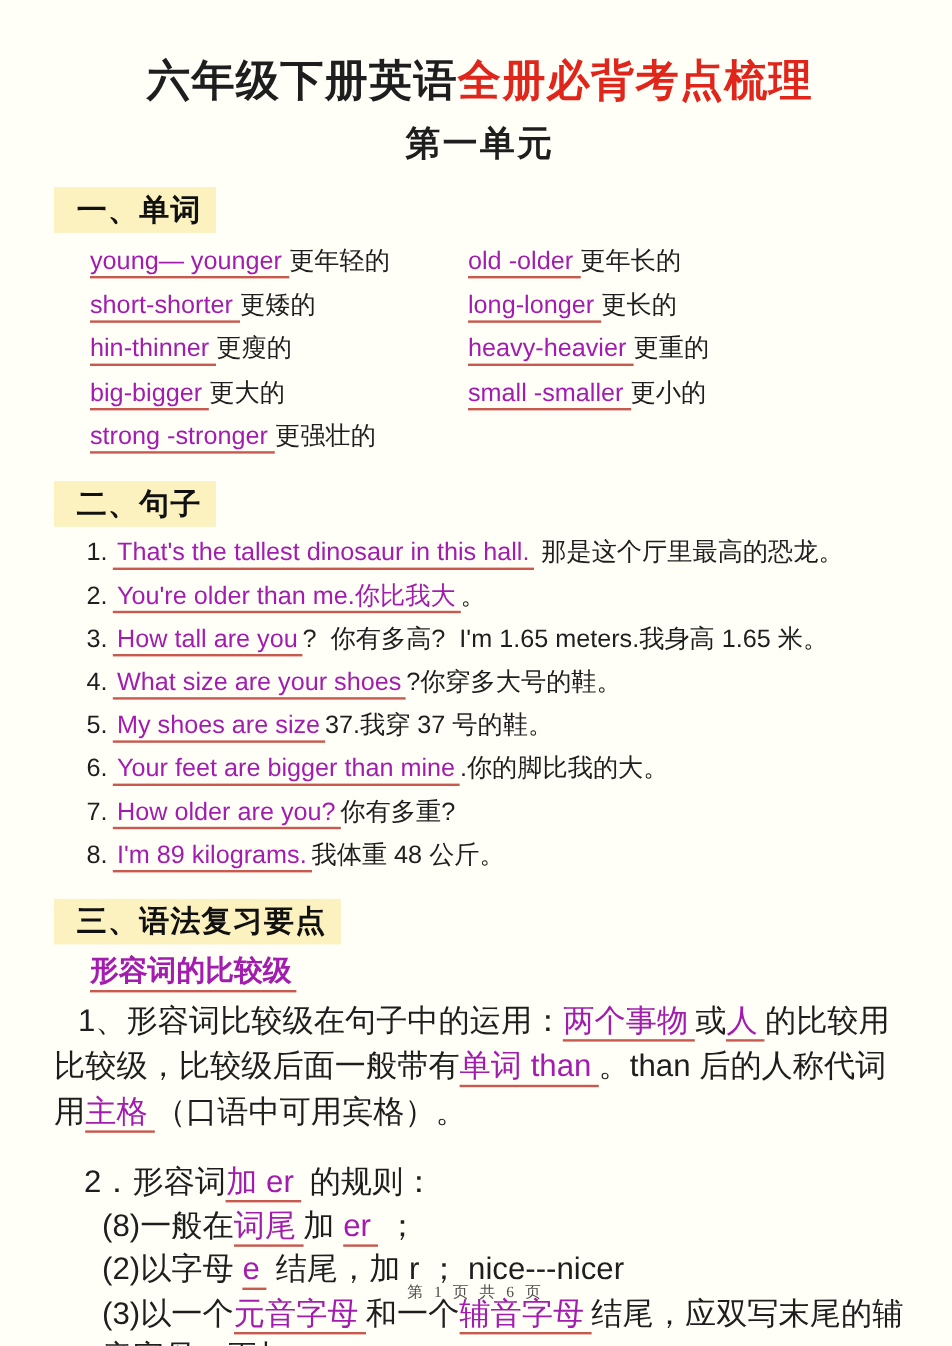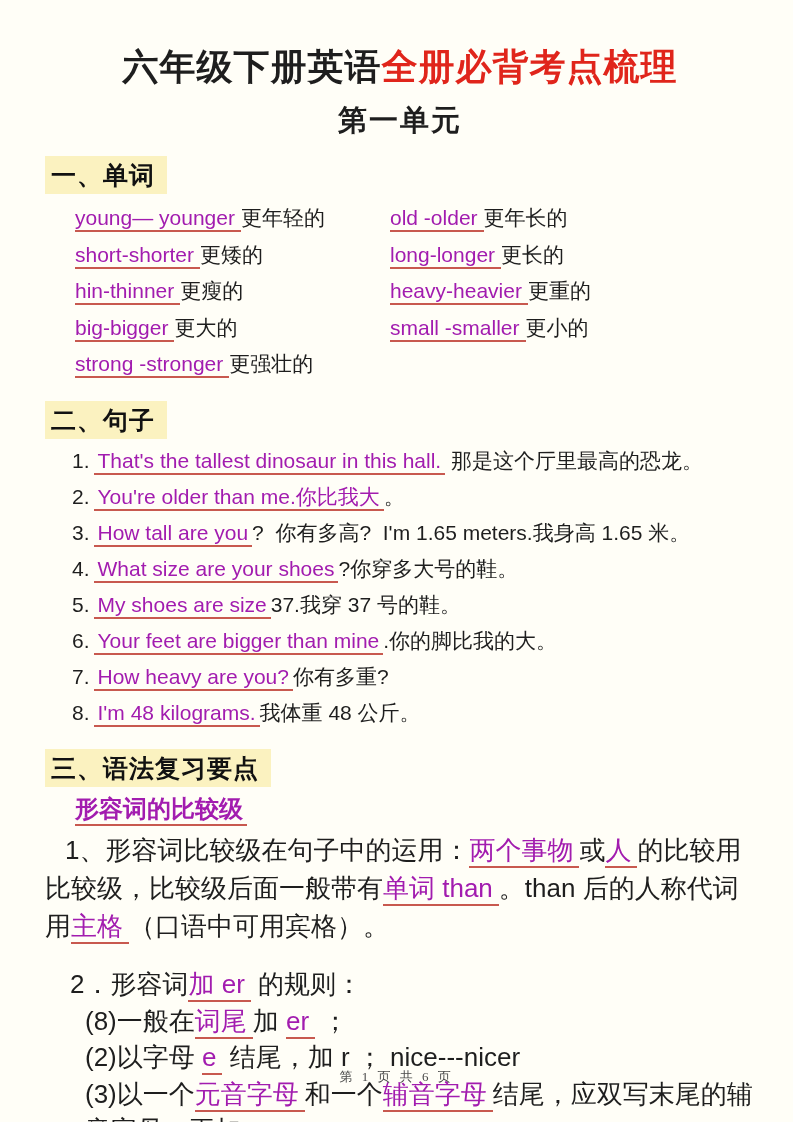--- a/index.html
+++ b/index.html
@@ -11,21 +11,21 @@
   }
   .page{padding:46px 38px 0 45px;}
   
   h1{margin:0;text-align:center;font-size:36px;line-height:1.15;font-weight:900;letter-spacing:1px;}
   .t-red{color:#e0251b;}
   h2{margin:16px 0 0 0;text-align:center;font-size:29px;line-height:1.2;font-weight:900;letter-spacing:2px;}
   
   .sec-head{margin-top:18px;}
   .sec-head span{
     display:inline-block;background:#fbf2c0;color:#111;
-    font-size:25px;font-weight:900;line-height:32px;padding:3px 12px 3px 6px;letter-spacing:1px;
+    font-size:25px;font-weight:900;line-height:32px;padding:3px 12px 3px 19px;letter-spacing:1px;
   }
   
   .seg{white-space:pre-wrap;}
   .red{color:#a21caf;}
   .u{border-bottom:2px solid #c8594f;padding-bottom:1px;padding-right:6px;}
   
   .word-grid{
     margin:6px 0 0 30px;display:grid;grid-template-columns:315px 1fr;
     font-size:21px;line-height:36.5px;
   }
@@ -73,22 +73,22 @@
 
   <div class="sec-head"><span>二、句子</span></div>
 
   <div class="sentences">
     <div class="sentence"><span class="num">1.</span><span class="seg red u">That's the tallest dinosaur in this hall.</span><span class="seg"> 那是这个厅里最高的恐龙。</span></div>
     <div class="sentence"><span class="num">2.</span><span class="seg red u">You're older than me.你比我大</span><span class="seg">。</span></div>
     <div class="sentence"><span class="num">3.</span><span class="seg red u">How tall are you</span><span class="seg">?  你有多高?  I'm 1.65 meters.我身高 1.65 米。</span></div>
     <div class="sentence"><span class="num">4.</span><span class="seg red u">What size are your shoes</span><span class="seg">?你穿多大号的鞋。</span></div>
     <div class="sentence"><span class="num">5.</span><span class="seg red u">My shoes are size</span><span class="seg">37.我穿 37 号的鞋。</span></div>
     <div class="sentence"><span class="num">6.</span><span class="seg red u">Your feet are bigger than mine</span><span class="seg">.你的脚比我的大。</span></div>
-    <div class="sentence"><span class="num">7.</span><span class="seg red u">How heavy are you?</span><span class="seg">你有多重?</span></div>
-    <div class="sentence"><span class="num">8.</span><span class="seg red u">I'm 48 kilograms.</span><span class="seg">我体重 48 公斤。</span></div>
+    <div class="sentence"><span class="num">7.</span><span class="seg red u">How older are you?</span><span class="seg">你有多重?</span></div>
+    <div class="sentence"><span class="num">8.</span><span class="seg red u">I'm 89 kilograms.</span><span class="seg">我体重 48 公斤。</span></div>
   </div>
 
   <div class="sec-head"><span>三、语法复习要点</span></div>
 
   <div class="gram-sub red"><span>形容词的比较级</span></div>
 
   <p class="gram g1"><span class="seg">1、形容词比较级在句子中的运用：</span><span class="seg red u">两个事物</span><span class="seg">或</span><span class="seg red u">人</span><span class="seg">的比较用比较级，比较级后面一般带有</span><span class="seg red u">单词 than</span><span class="seg">。than 后的人称代词用</span><span class="seg red u">主格</span><span class="seg">（口语中可用宾格）。</span></p>
 
   <p class="gram g2"><span class="seg">2．形容词</span><span class="seg red u">加 er</span><span class="seg"> 的规则：</span></p>
 

